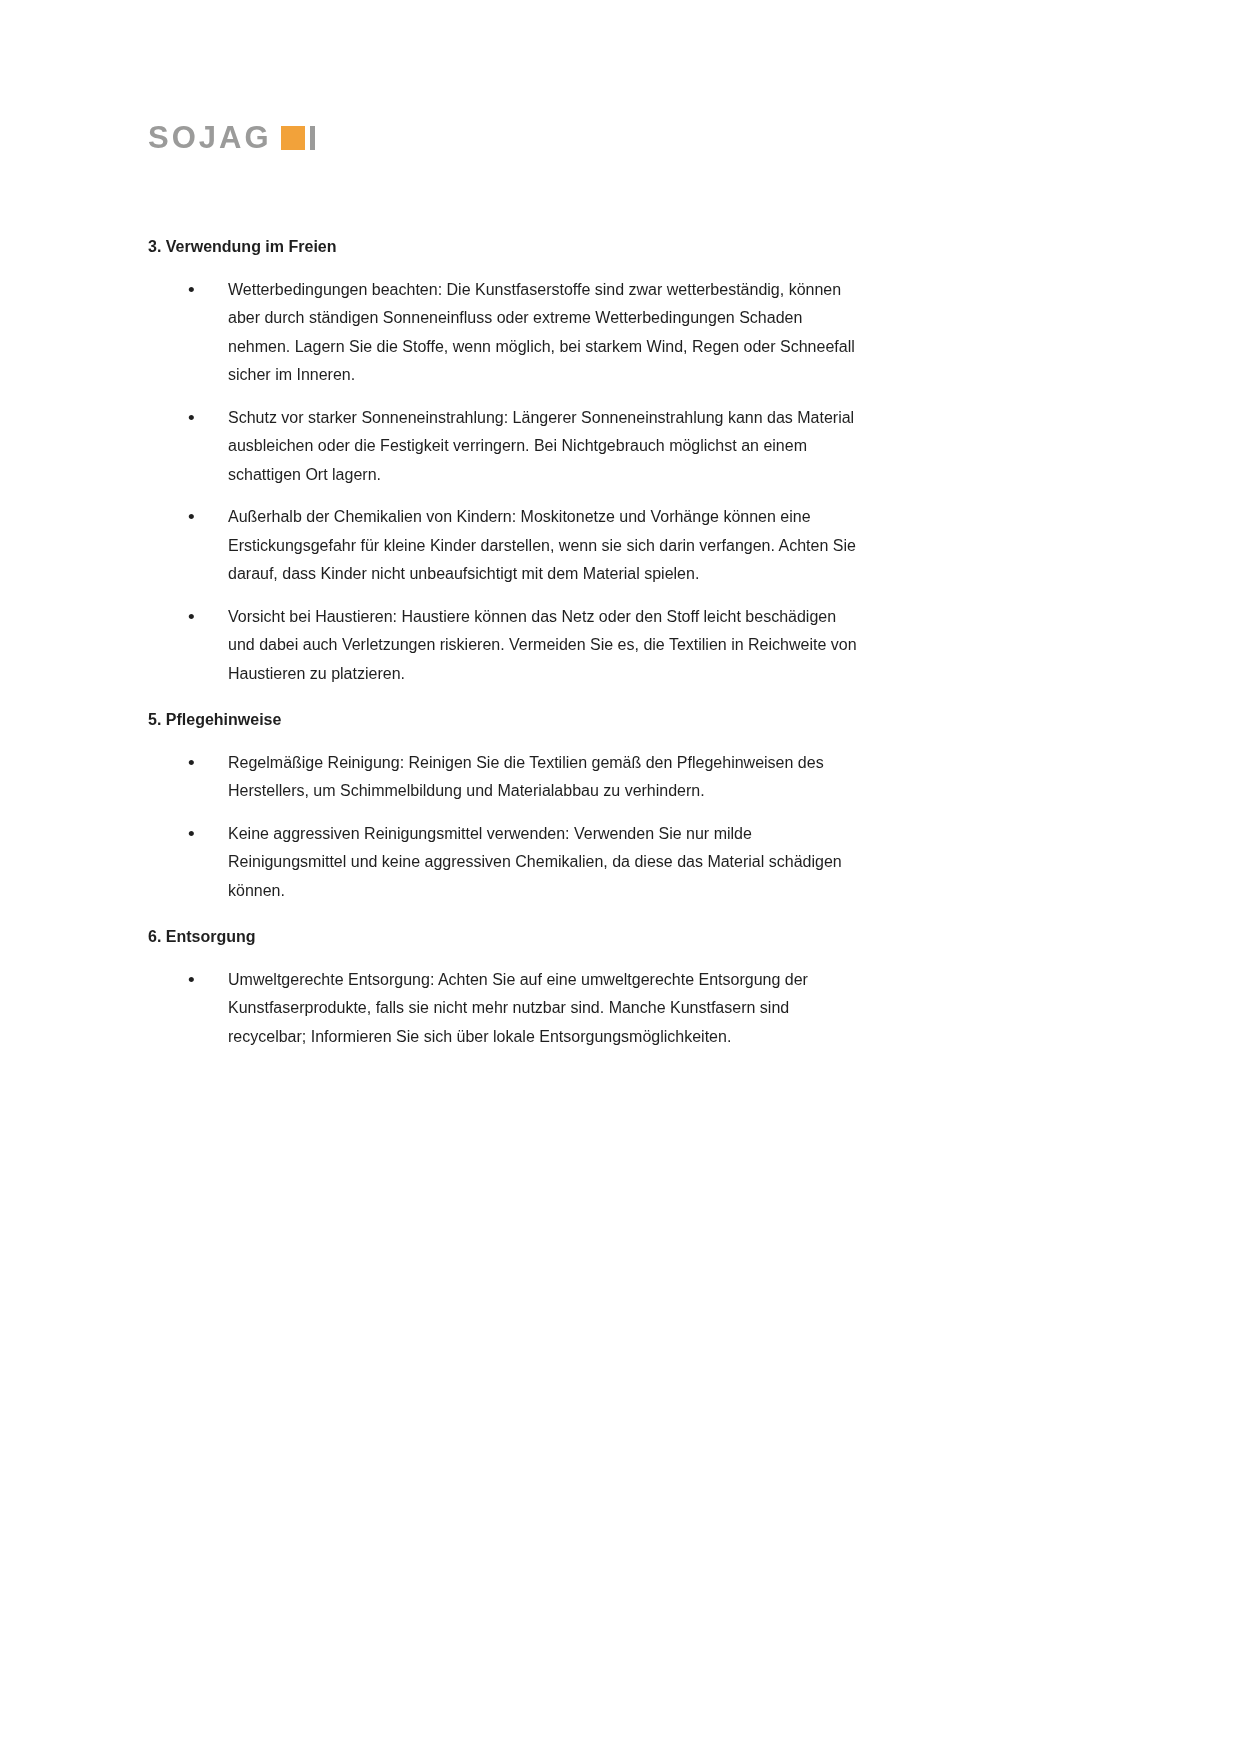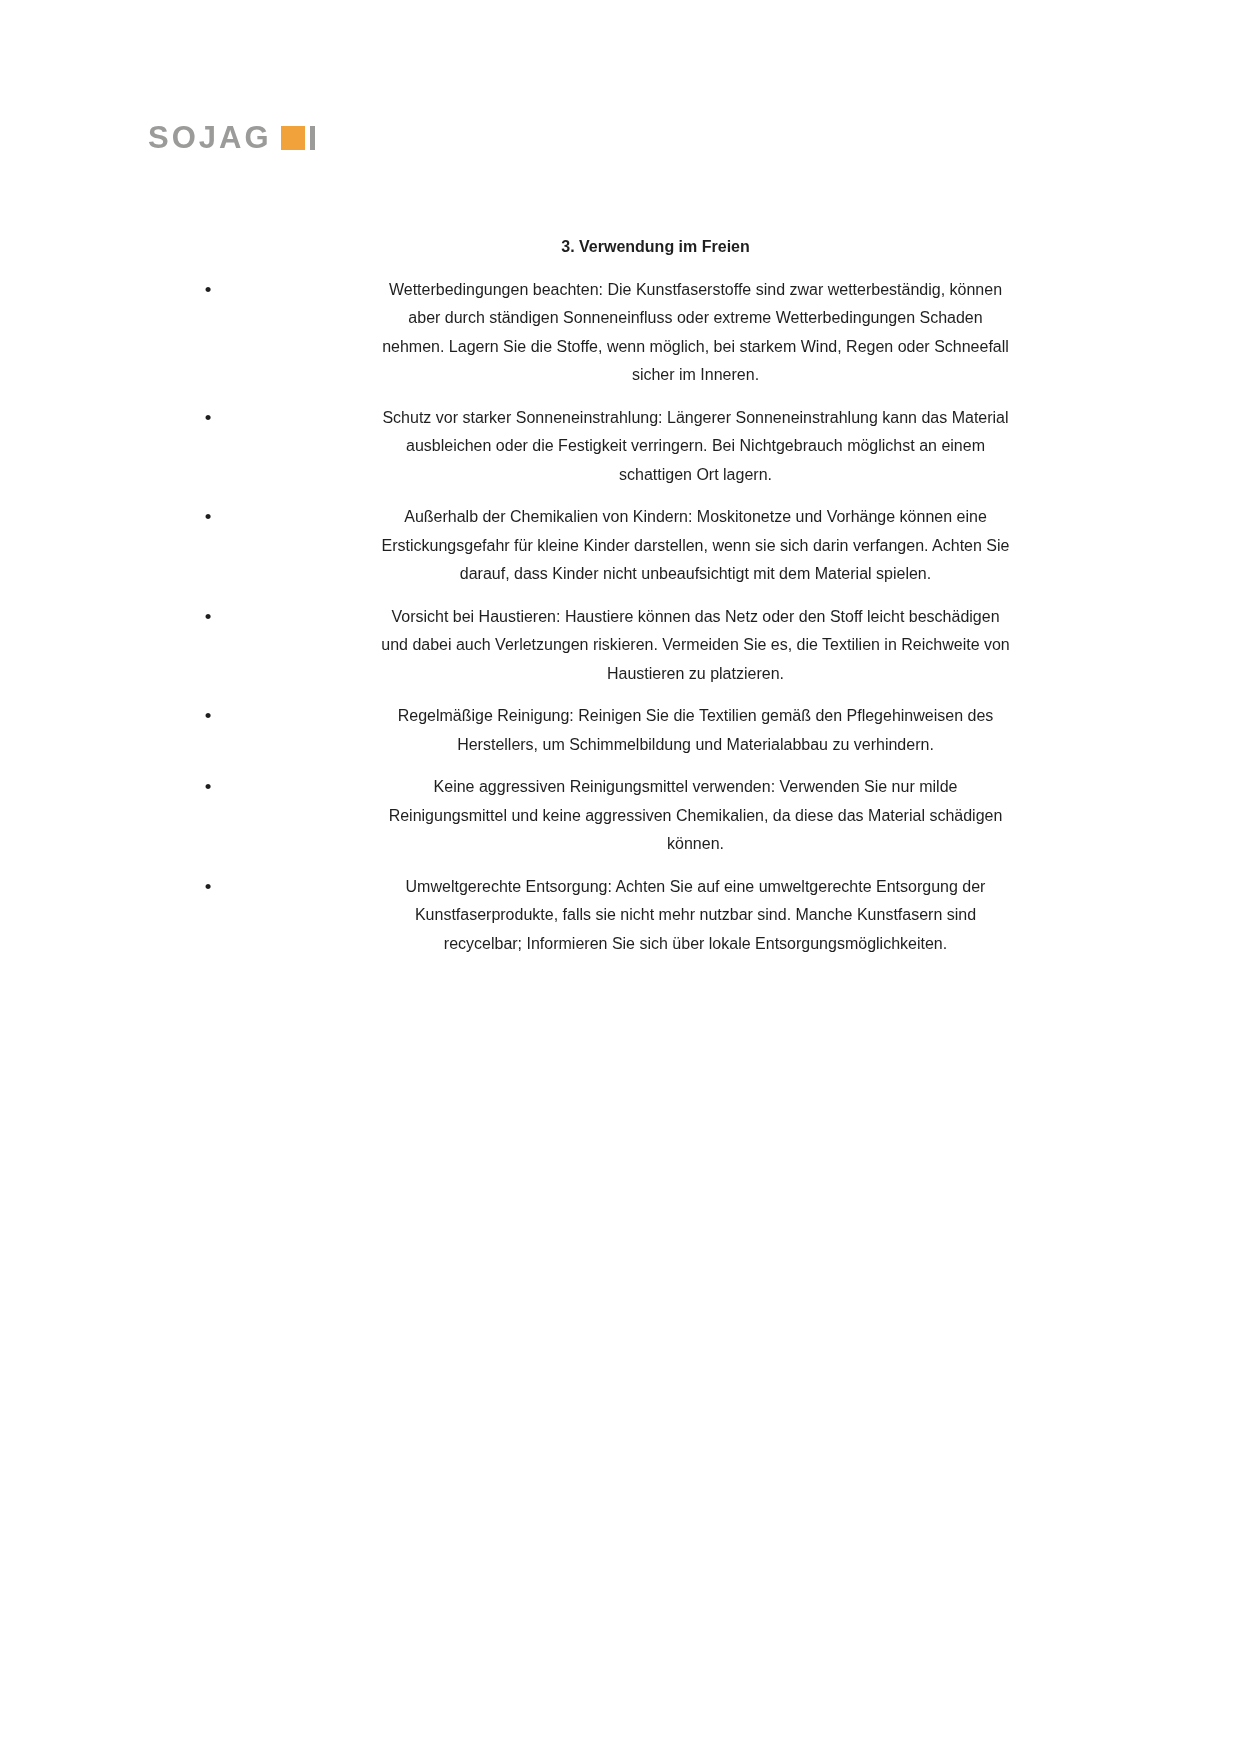--- a/index.html
+++ b/index.html
@@ -11,21 +11,20 @@
   html,body{margin:0;padding:0;background:#e8e8e8;}
   .page{
     position:relative;
     width:1240px;
     height:1754px;
     background:var(--page-bg);
     margin:0 auto;
     font-family:"Liberation Sans","DejaVu Sans",sans-serif;
     color:var(--text-color);
     overflow:hidden;
-    text-align:center;
   }
   
   .logo{
     position:absolute;
     left:148px;
     top:124px;
     display:flex;
     align-items:center;
     height:28px;
   }
@@ -138,37 +137,39 @@
   <li class="bullet-item">
     <span class="bullet-marker">•</span>
     <span class="bullet-text">Vorsicht bei Haustieren: Haustiere können das Netz oder den Stoff leicht beschädigen
 und dabei auch Verletzungen riskieren. Vermeiden Sie es, die Textilien in Reichweite von
 Haustieren zu platzieren.</span>
   </li>
 </ul>
   </section>
 
   <section class="doc-section">
+    <h2 class="section-heading">5. Pflegehinweise</h2>
     <ul class="bullet-list">
   <li class="bullet-item">
     <span class="bullet-marker">•</span>
     <span class="bullet-text">Regelmäßige Reinigung: Reinigen Sie die Textilien gemäß den Pflegehinweisen des
 Herstellers, um Schimmelbildung und Materialabbau zu verhindern.</span>
   </li>
 
   <li class="bullet-item">
     <span class="bullet-marker">•</span>
     <span class="bullet-text">Keine aggressiven Reinigungsmittel verwenden: Verwenden Sie nur milde
 Reinigungsmittel und keine aggressiven Chemikalien, da diese das Material schädigen
 können.</span>
   </li>
 </ul>
   </section>
 
   <section class="doc-section">
+    <h2 class="section-heading">6. Entsorgung</h2>
     <ul class="bullet-list">
   <li class="bullet-item">
     <span class="bullet-marker">•</span>
     <span class="bullet-text">Umweltgerechte Entsorgung: Achten Sie auf eine umweltgerechte Entsorgung der
 Kunstfaserprodukte, falls sie nicht mehr nutzbar sind. Manche Kunstfasern sind
 recycelbar; Informieren Sie sich über lokale Entsorgungsmöglichkeiten.</span>
   </li>
 </ul>
   </section>
 </main>

